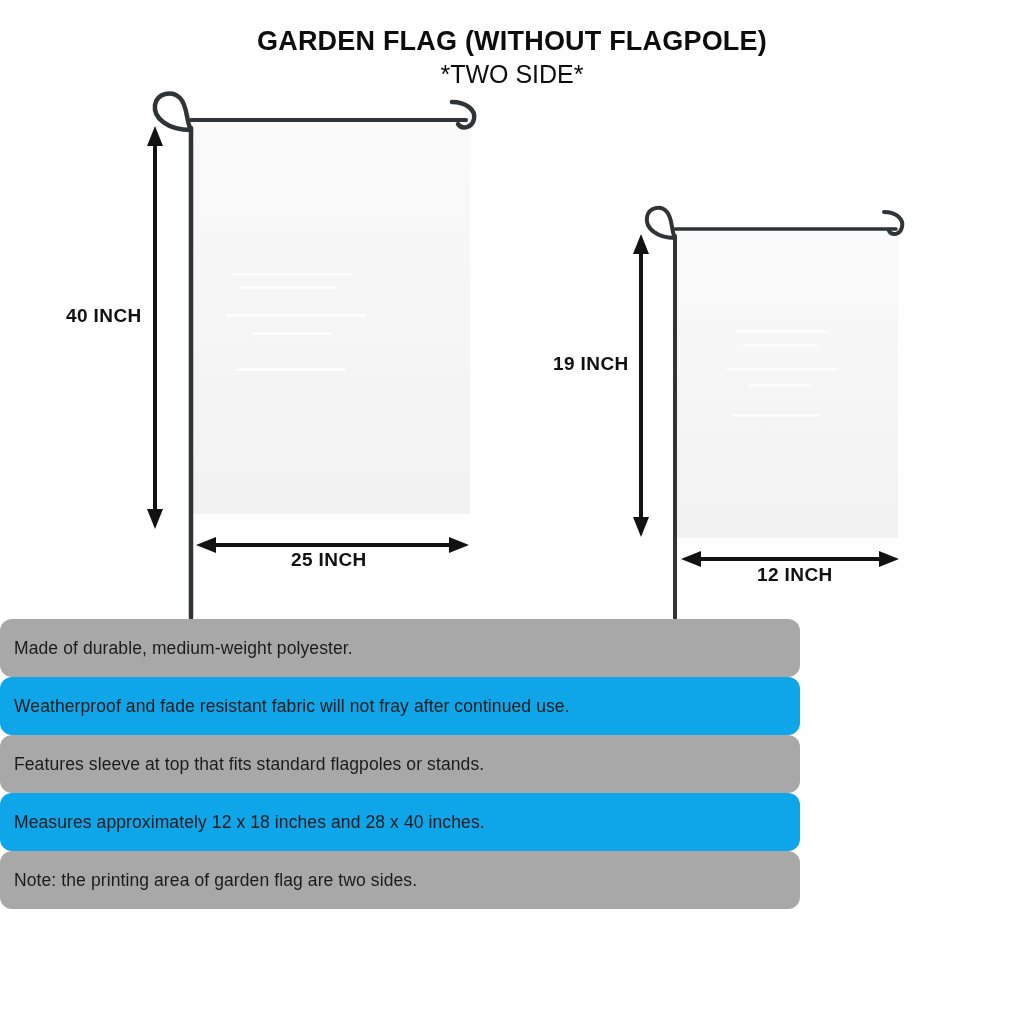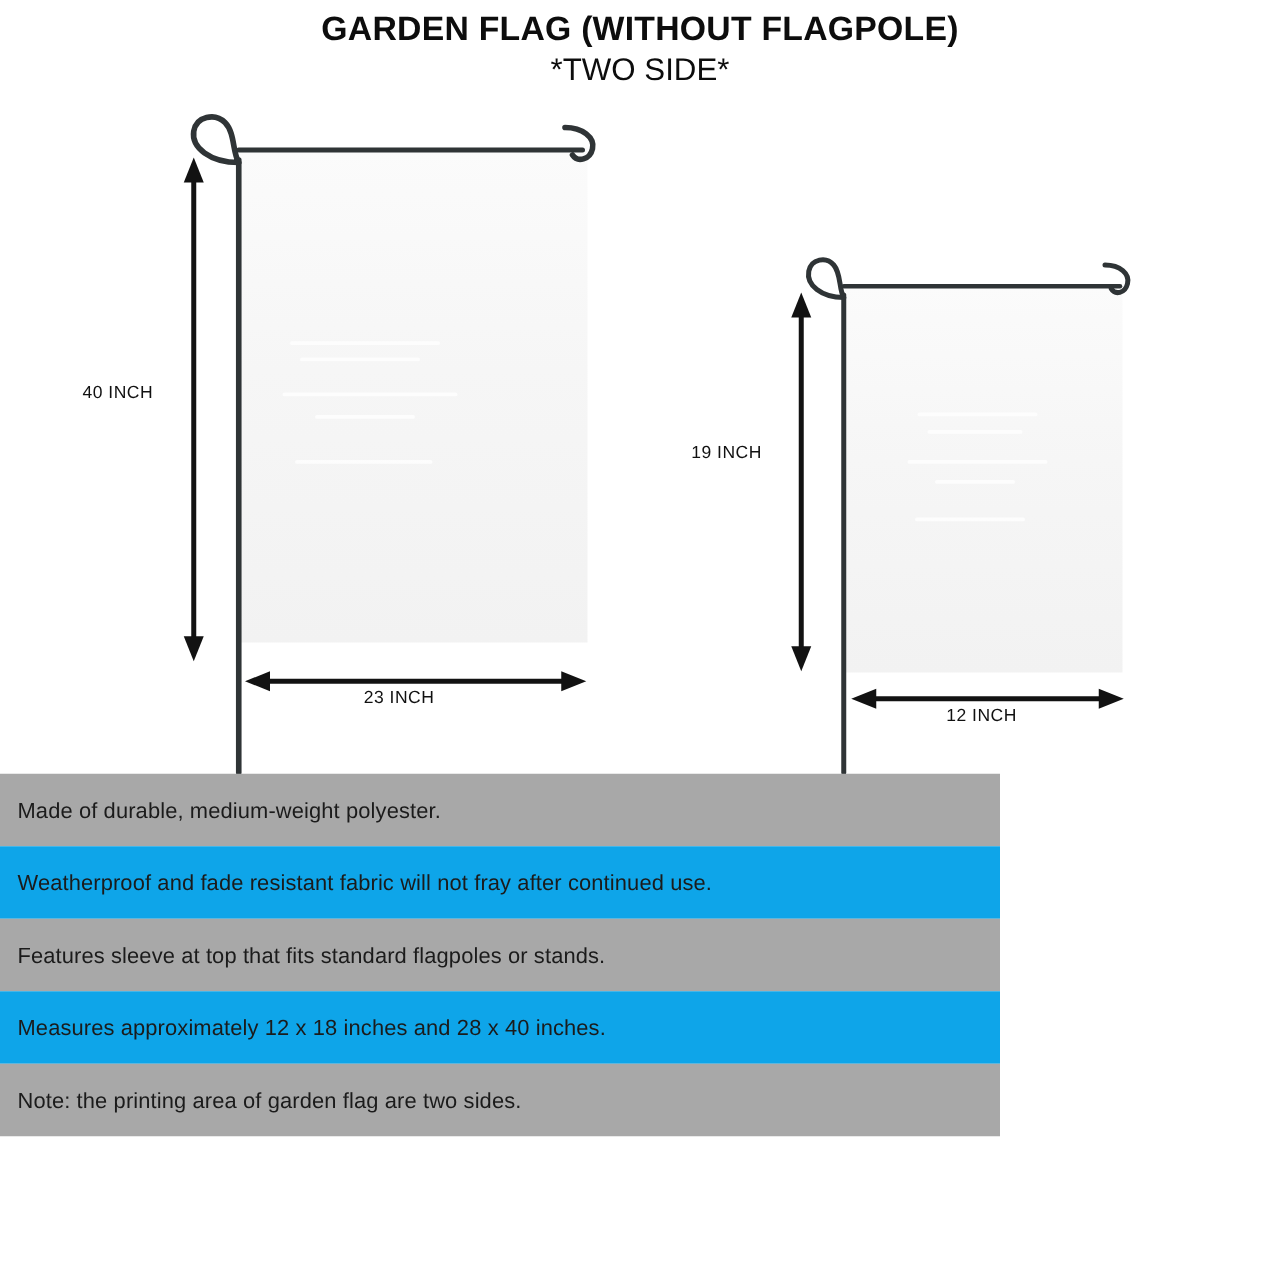--- a/index.html
+++ b/index.html
@@ -24,20 +24,21 @@
     left: 0;
     width: 1024px;
     text-align: center;
   }
   .title-line1 {
     font-size: 27px;
     font-weight: bold;
     letter-spacing: 0.2px;
     line-height: 34px;
     color: #0d0d0d;
+    margin-top: 18px;
   }
   .title-line2 {
     font-size: 25px;
     font-weight: normal;
     line-height: 32px;
     color: #0d0d0d;
   }
 
   
   .diagram {
@@ -70,22 +71,22 @@
     position: absolute;
     background: #ffffff;
     opacity: 0.75;
     height: 3px;
     border-radius: 2px;
   }
 
   
   .dim-label {
     position: absolute;
-    font-size: 14px;
-    font-weight: normal;
+    font-size: 19px;
+    font-weight: bold;
     color: #111111;
     letter-spacing: 0.4px;
     white-space: nowrap;
   }
   .lbl-40 { left: 66px;  top: 305px; }
   .lbl-28 { left: 291px; top: 549px; }
   .lbl-18 { left: 553px; top: 353px; }
   .lbl-12 { left: 757px; top: 564px; text-align: center; }
 
   
@@ -96,20 +97,21 @@
     width: 800px;
   }
   .feature-row {
     height: 58px;
     display: flex;
     align-items: center;
     padding-left: 14px;
     font-size: 17.5px;
     color: #1b1b1b;
     letter-spacing: 0.1px;
+    border-radius: 12px;
   }
   .feature-row.shade { background: #a8a8a8; }
   .feature-row.light { background: #0ea5e9; }
 </style>
 </head>
 <body>
 
 <div class="title-block">
   <div class="title-line1">GARDEN FLAG (WITHOUT FLAGPOLE)</div>
   <div class="title-line2">*TWO SIDE*</div>
@@ -159,21 +161,21 @@
     <path d="M641,243 L641,528" stroke="#121212" stroke-width="4" fill="none"></path>
     <path d="M641,234 L633,254 L649,254 Z" fill="#121212"></path>
     <path d="M641,537 L633,517 L649,517 Z" fill="#121212"></path>
 
     <path d="M690,559 L890,559" stroke="#121212" stroke-width="4" fill="none"></path>
     <path d="M681,559 L701,551 L701,567 Z" fill="#121212"></path>
     <path d="M899,559 L879,551 L879,567 Z" fill="#121212"></path>
   </svg>
 
   <div class="dim-label lbl-40">40 INCH</div>
-  <div class="dim-label lbl-28">23 INCH</div>
+  <div class="dim-label lbl-28">25 INCH</div>
   <div class="dim-label lbl-18">19 INCH</div>
   <div class="dim-label lbl-12">12 INCH</div>
 </div>
 
 <div class="features">
   <div class="feature-row shade">Made of durable, medium-weight polyester.</div>
   <div class="feature-row light">Weatherproof and fade resistant fabric will not fray after continued use.</div>
   <div class="feature-row shade">Features sleeve at top that fits standard flagpoles or stands.</div>
   <div class="feature-row light">Measures approximately 12 x 18 inches and 28 x 40 inches.</div>
   <div class="feature-row shade">Note: the printing area of garden flag are two sides.</div>

